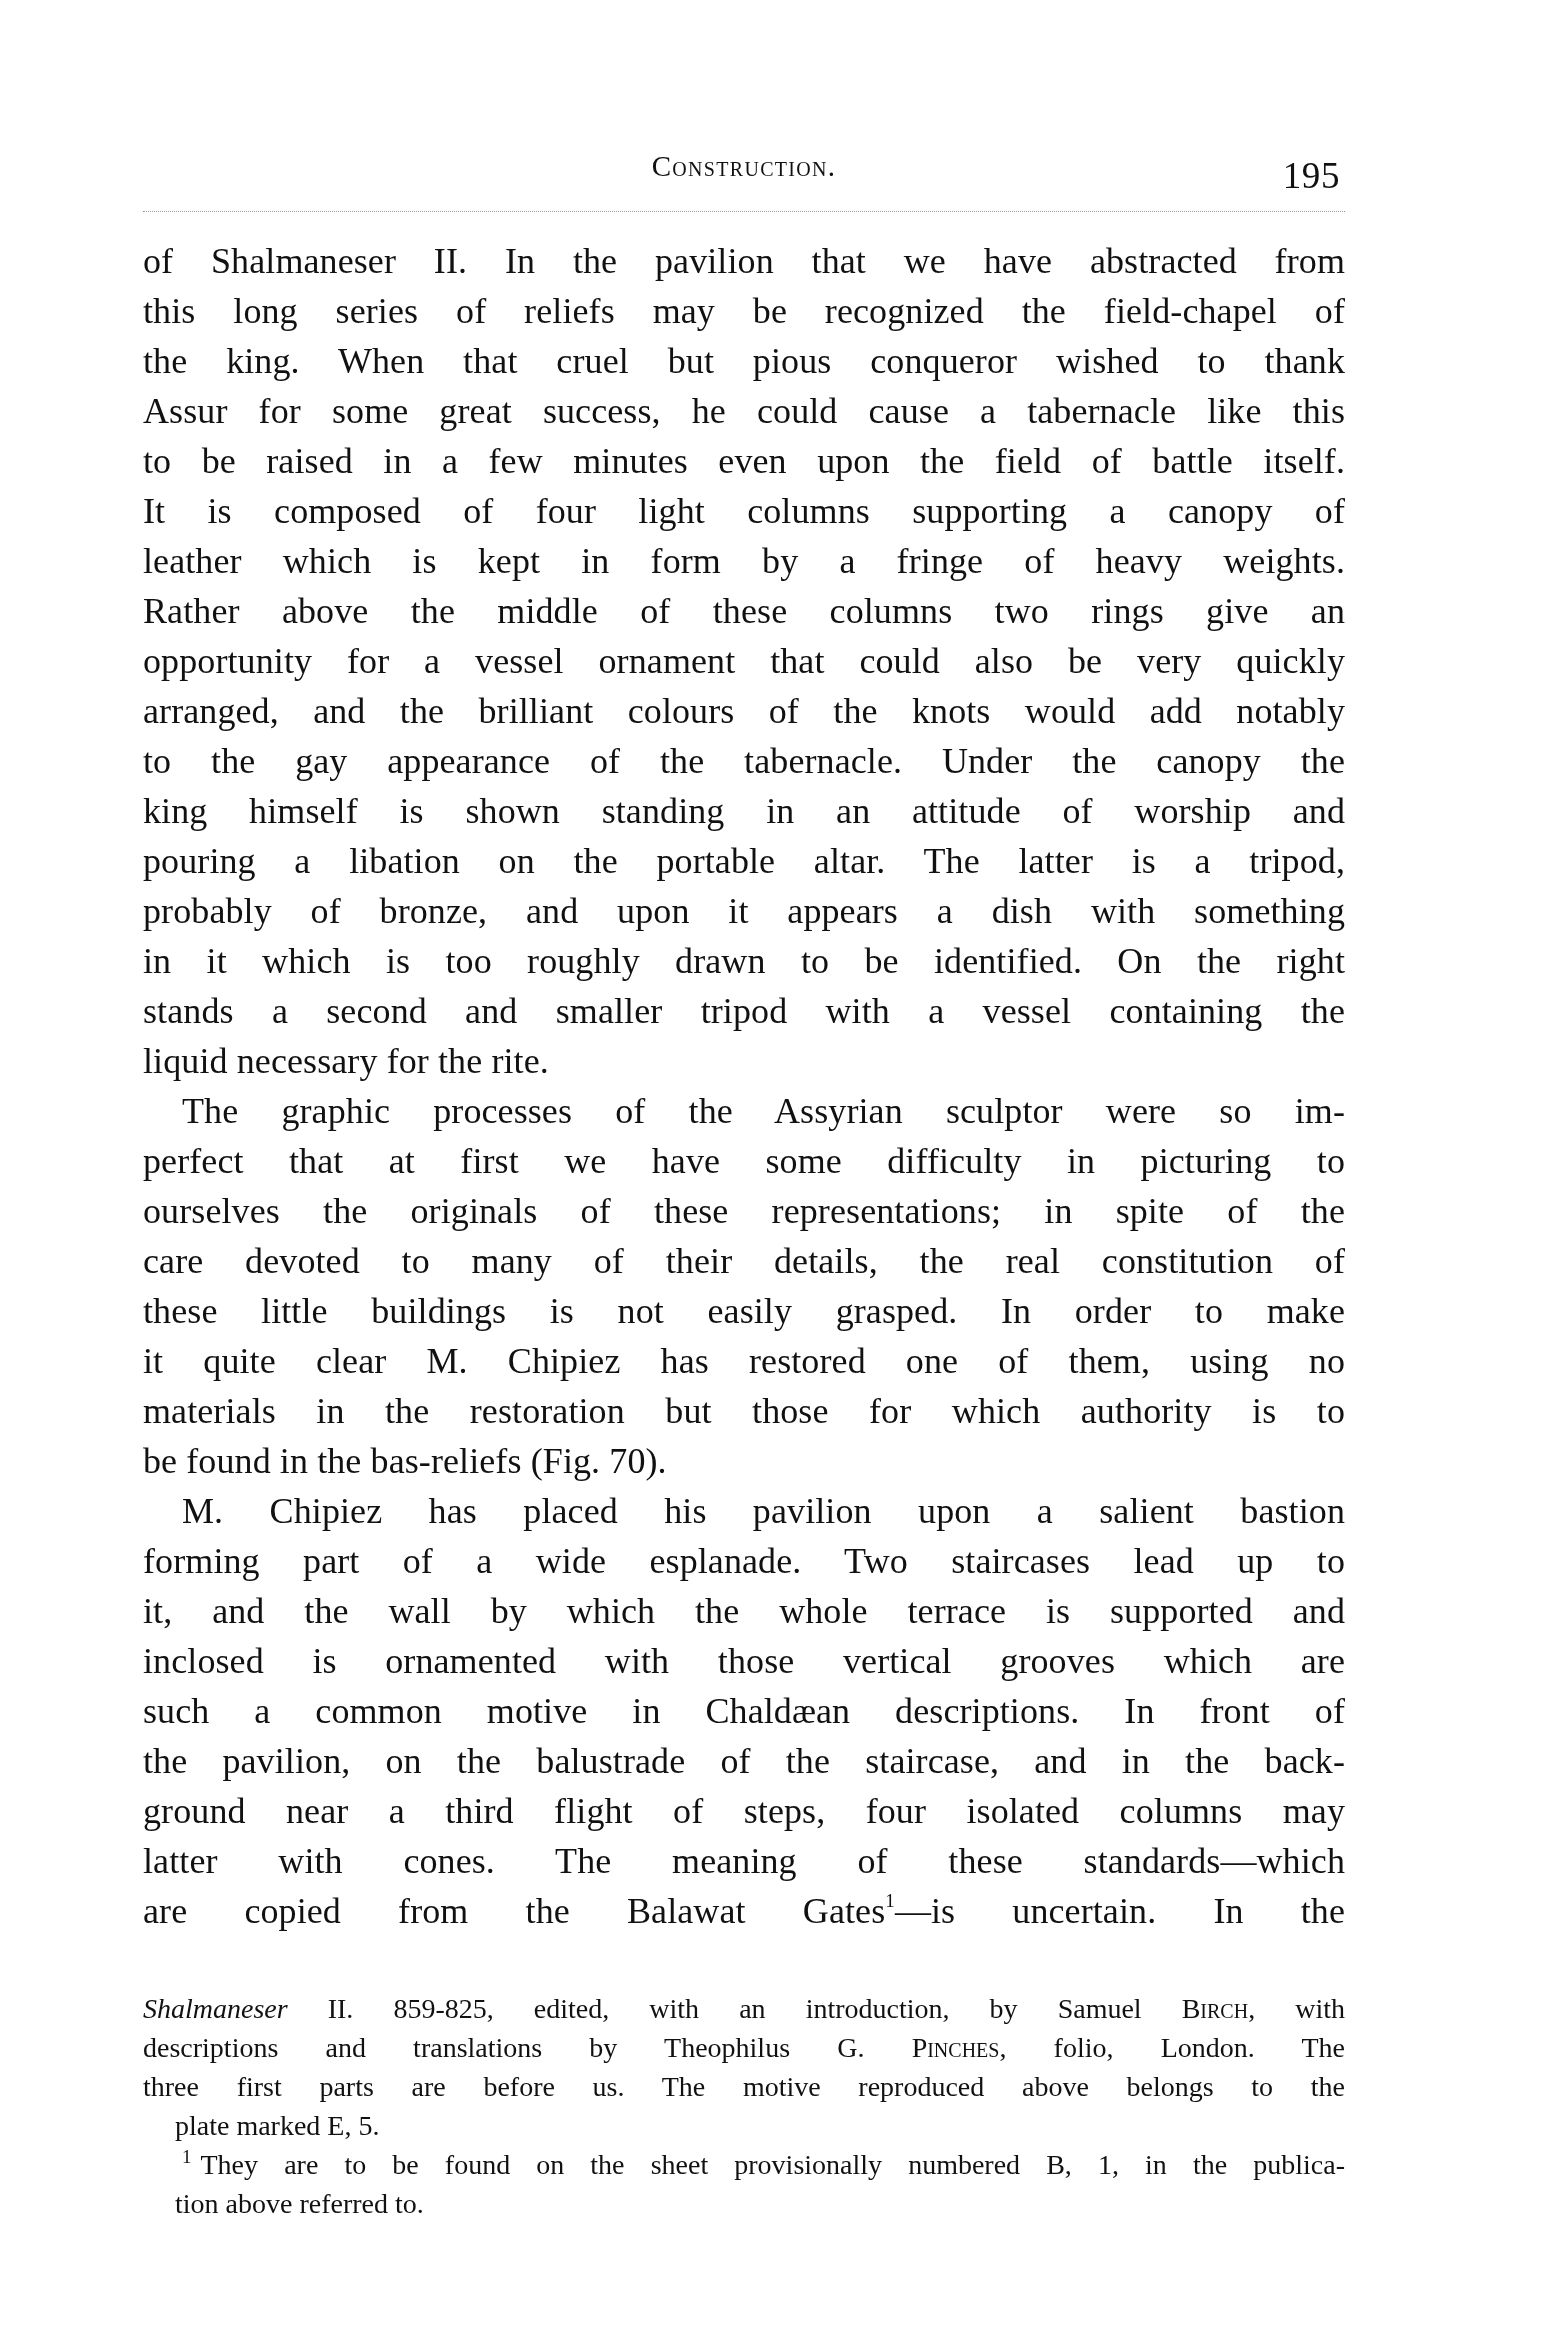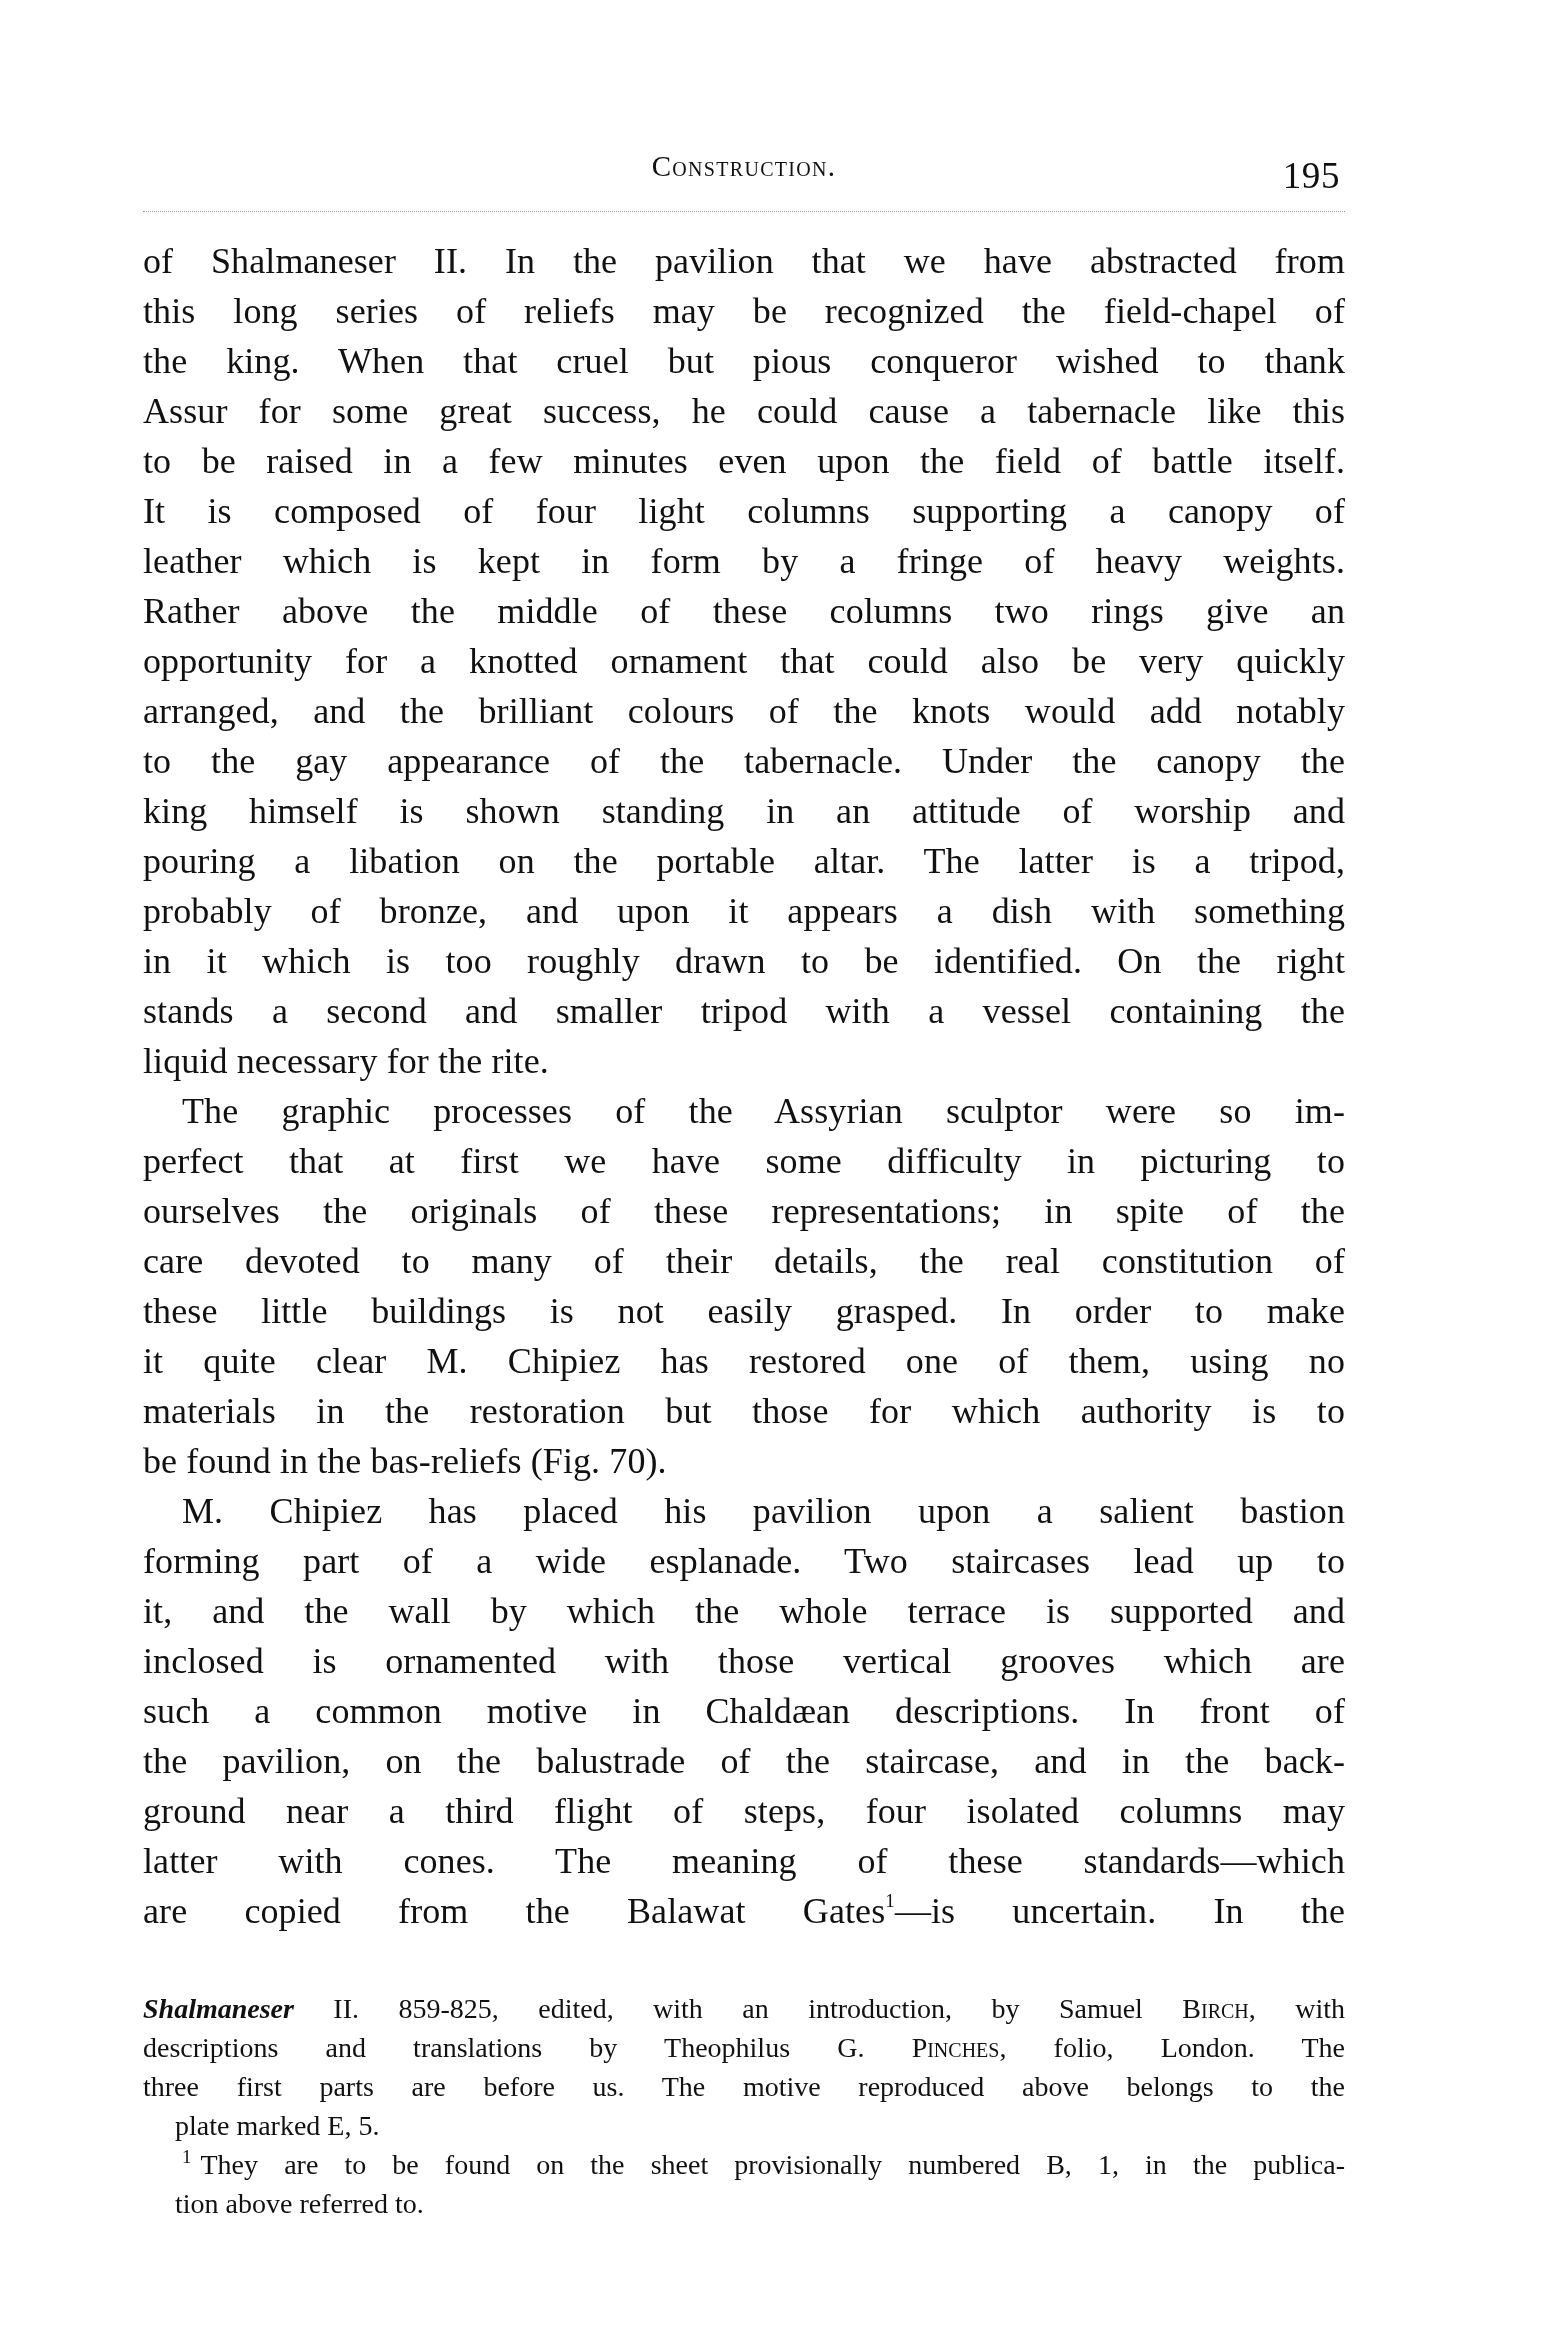--- a/index.html
+++ b/index.html
@@ -94,21 +94,21 @@
     text-align-last: justify;
   }
   .fn-line.last {
     text-align-last: left;
     margin-left: 32px;
   }
   .fn-line.indent {
     padding-left: 39px;
   }
   .sc { font-variant: small-caps; }
-  .it { font-style: italic; font-weight: bold; }
+  .it { font-style: italic; }
   sup.fnref {
     font-size: 19px;
     vertical-align: 16.5px;
     line-height: 0;
   }
   sup.fnmark {
     font-size: 19px;
     vertical-align: 11.4px;
     line-height: 0;
     margin-right: 9px;
@@ -128,21 +128,21 @@
 
   <div class="body-text">
     <span class="line">of Shalmaneser II.  In the pavilion that we have abstracted from</span>
     <span class="line">this long series of reliefs may be recognized the field-chapel of</span>
     <span class="line">the king.  When that cruel but pious conqueror wished to thank</span>
     <span class="line">Assur for some great success, he could cause a tabernacle like this</span>
     <span class="line">to be raised in a few minutes even upon the field of battle itself.</span>
     <span class="line">It is composed of four light columns supporting a canopy of</span>
     <span class="line">leather which is kept in form by a fringe of heavy weights.</span>
     <span class="line">Rather above the middle of these columns two rings give an</span>
-    <span class="line">opportunity for a knotted ornament that could also be very quickly</span>
+    <span class="line">opportunity for a vessel ornament that could also be very quickly</span>
     <span class="line">arranged, and the brilliant colours of the knots would add notably</span>
     <span class="line">to the gay appearance of the tabernacle.  Under the canopy the</span>
     <span class="line">king himself is shown standing in an attitude of worship and</span>
     <span class="line">pouring a libation on the portable altar.  The latter is a tripod,</span>
     <span class="line">probably of bronze, and upon it appears a dish with something</span>
     <span class="line">in it which is too roughly drawn to be identified.  On the right</span>
     <span class="line">stands a second and smaller tripod with a vessel containing the</span>
     <span class="line last">liquid necessary for the rite.</span>
     <span class="line indent">The graphic processes of the Assyrian sculptor were so im-</span>
     <span class="line">perfect that at first we have some difficulty in picturing to</span>

